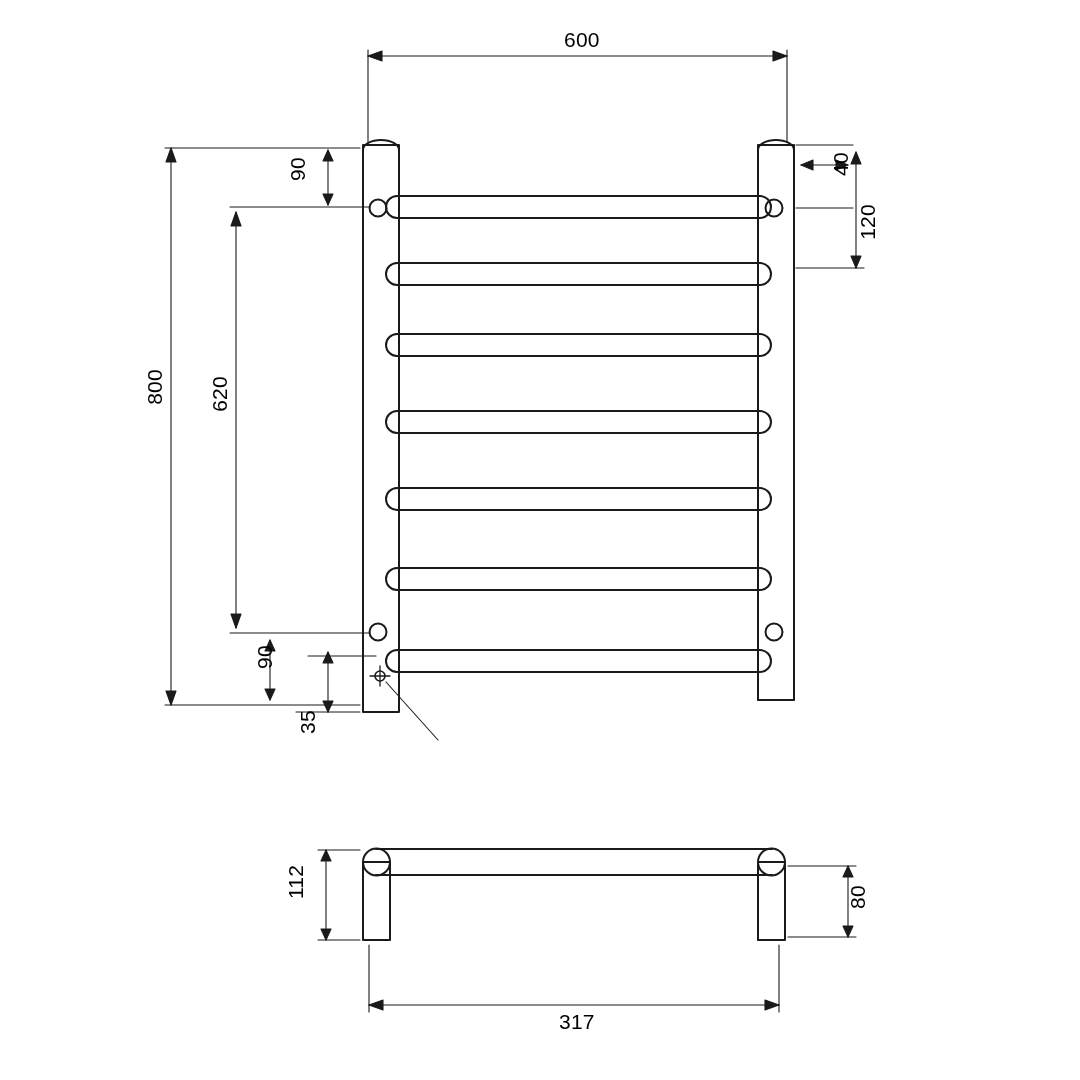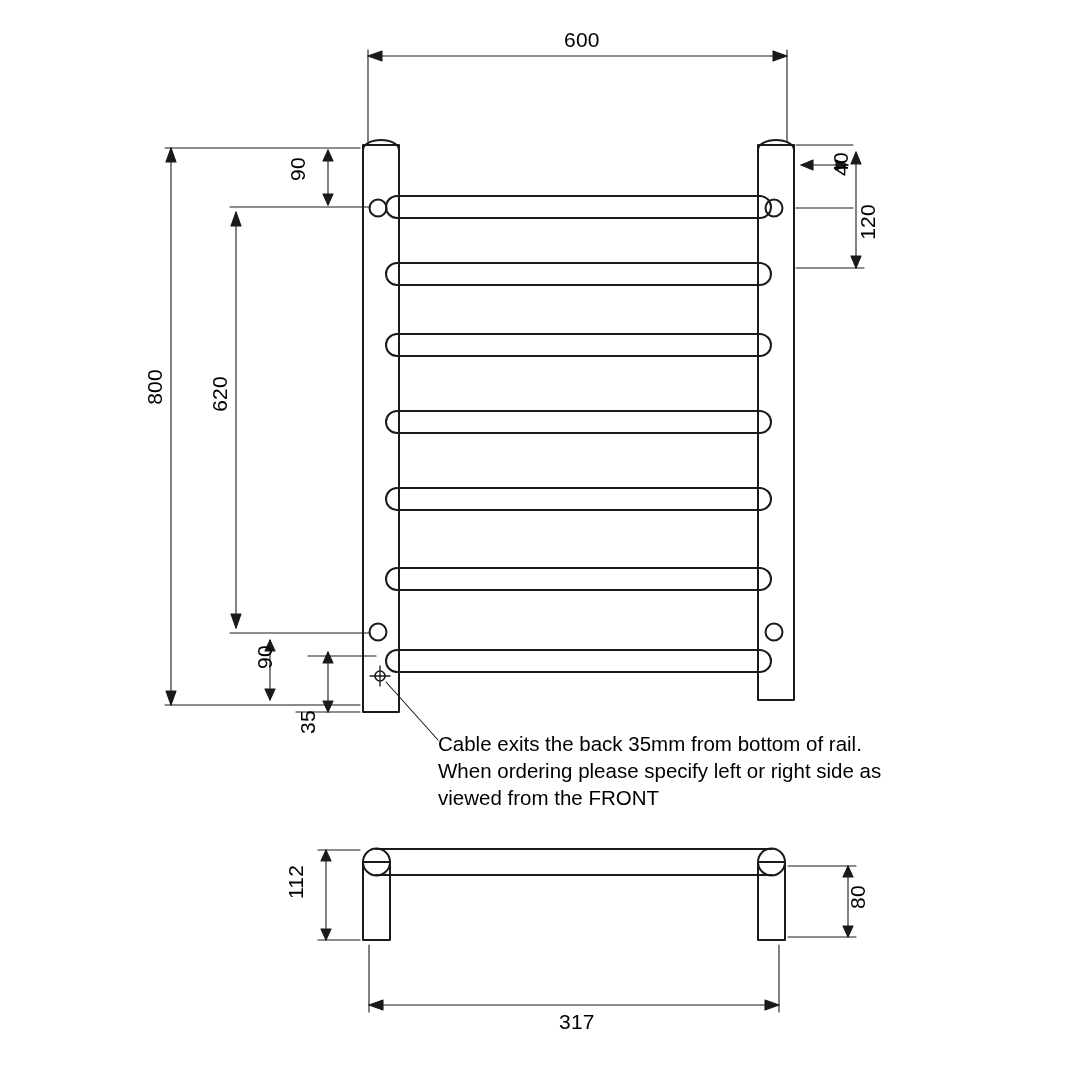--- a/index.html
+++ b/index.html
@@ -182,15 +182,14 @@
   <div class="dim-text rot" style="left:808px; top:152px; width:50px; text-align:center;">40</div>
 
   <div class="dim-text rot" style="left:830px; top:210px; width:60px; text-align:center;">120</div>
 
   <div class="dim-text rot" style="left:258px; top:870px; width:60px; text-align:center;">112</div>
 
   <div class="dim-text rot" style="left:825px; top:885px; width:50px; text-align:center;">80</div>
 
   <div class="dim-text" style="left:551px; top:1010px;">317</div>
 
-  <div class="note" style="left:430px; top:730px;">Cable exits the back 35mm from bottom of rail. When ordering please specify left or right side as viewed from the FRONT</div>
 
 </div>
 
 </body></html>

